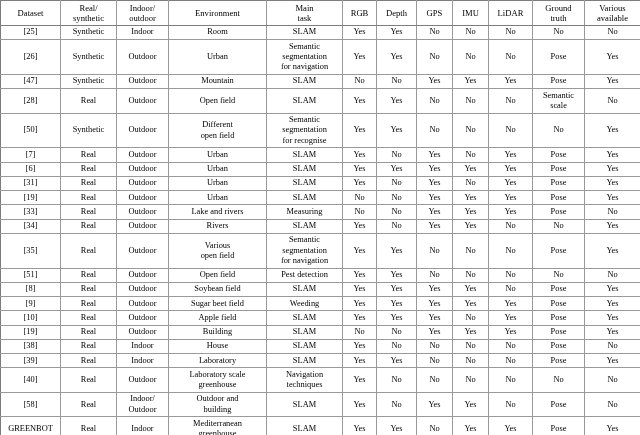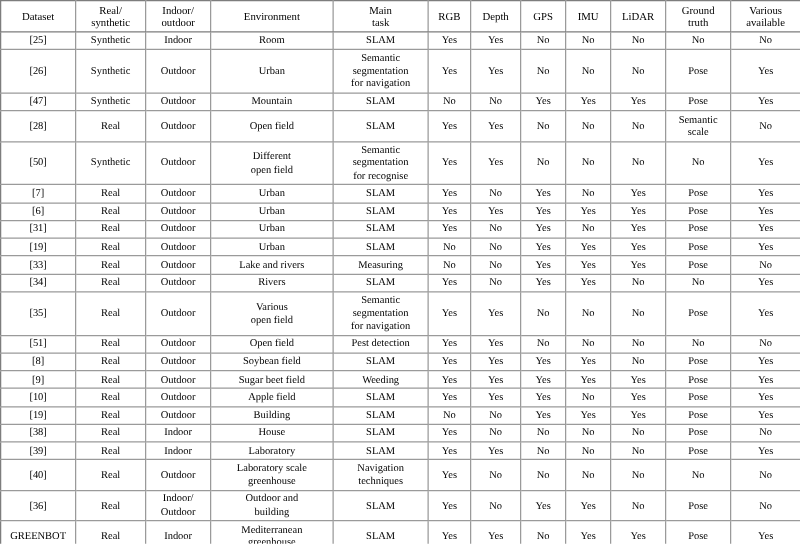--- a/index.html
+++ b/index.html
@@ -901,21 +901,21 @@
           </td>
           <td>
             <span class="cell-line">No</span>
           </td>
           <td>
             <span class="cell-line">No</span>
           </td>
         </tr>
         <tr>
           <td>
-            <span class="cell-line">[36]</span>
+            <span class="cell-line">[58]</span>
           </td>
           <td>
             <span class="cell-line">Real</span>
           </td>
           <td>
             <span class="cell-line">Indoor/</span>
             <span class="cell-line">Outdoor</span>
           </td>
           <td>
             <span class="cell-line">Outdoor and</span>

